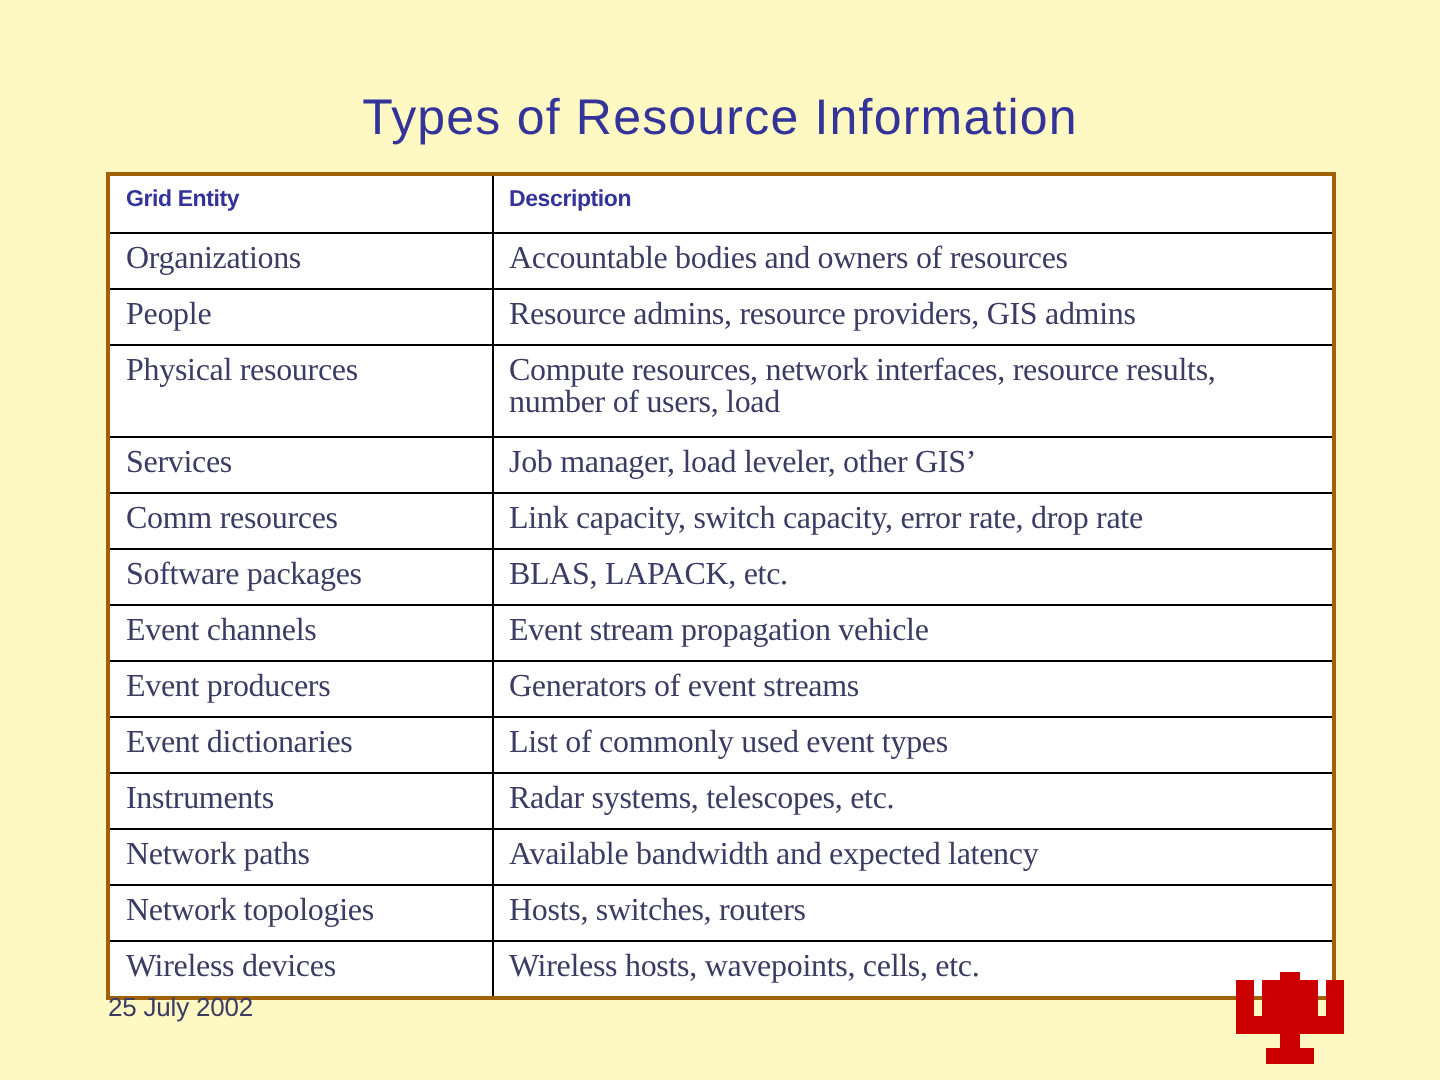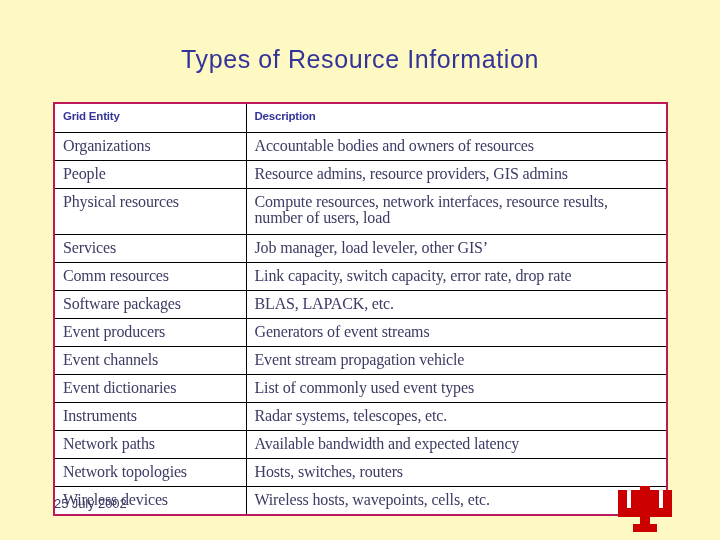--- a/index.html
+++ b/index.html
@@ -40,23 +40,22 @@
   }
 
   
   #info-table {
     position: absolute;
     left: 53px;
     top: 86px;
     width: 615px;
     border-collapse: collapse;
     table-layout: fixed;
-    border: 2px solid #be185d;
+    border: 2px solid #a16207;
     background: #ffffff;
-    margin-top: 16px;
   }
   #info-table col.col-entity { width: 192px; }
   #info-table col.col-desc   { width: 421px; }
 
   #info-table th,
   #info-table td {
     border: 1px solid #000000;
     padding: 4px 7px 4px 8px;
     vertical-align: top;
     text-align: left;
@@ -148,26 +147,26 @@
         </tr>
         <tr>
           <td>Comm resources</td>
           <td>Link capacity, switch capacity, error rate, drop rate</td>
         </tr>
         <tr>
           <td>Software packages</td>
           <td>BLAS, LAPACK, etc.</td>
         </tr>
         <tr>
+          <td>Event channels</td>
+          <td>Event stream propagation vehicle</td>
+        </tr>
+        <tr>
           <td>Event producers</td>
           <td>Generators of event streams</td>
-        </tr>
-        <tr>
-          <td>Event channels</td>
-          <td>Event stream propagation vehicle</td>
         </tr>
         <tr>
           <td>Event dictionaries</td>
           <td>List of commonly used event types</td>
         </tr>
         <tr>
           <td>Instruments</td>
           <td>Radar systems, telescopes, etc.</td>
         </tr>
         <tr>

